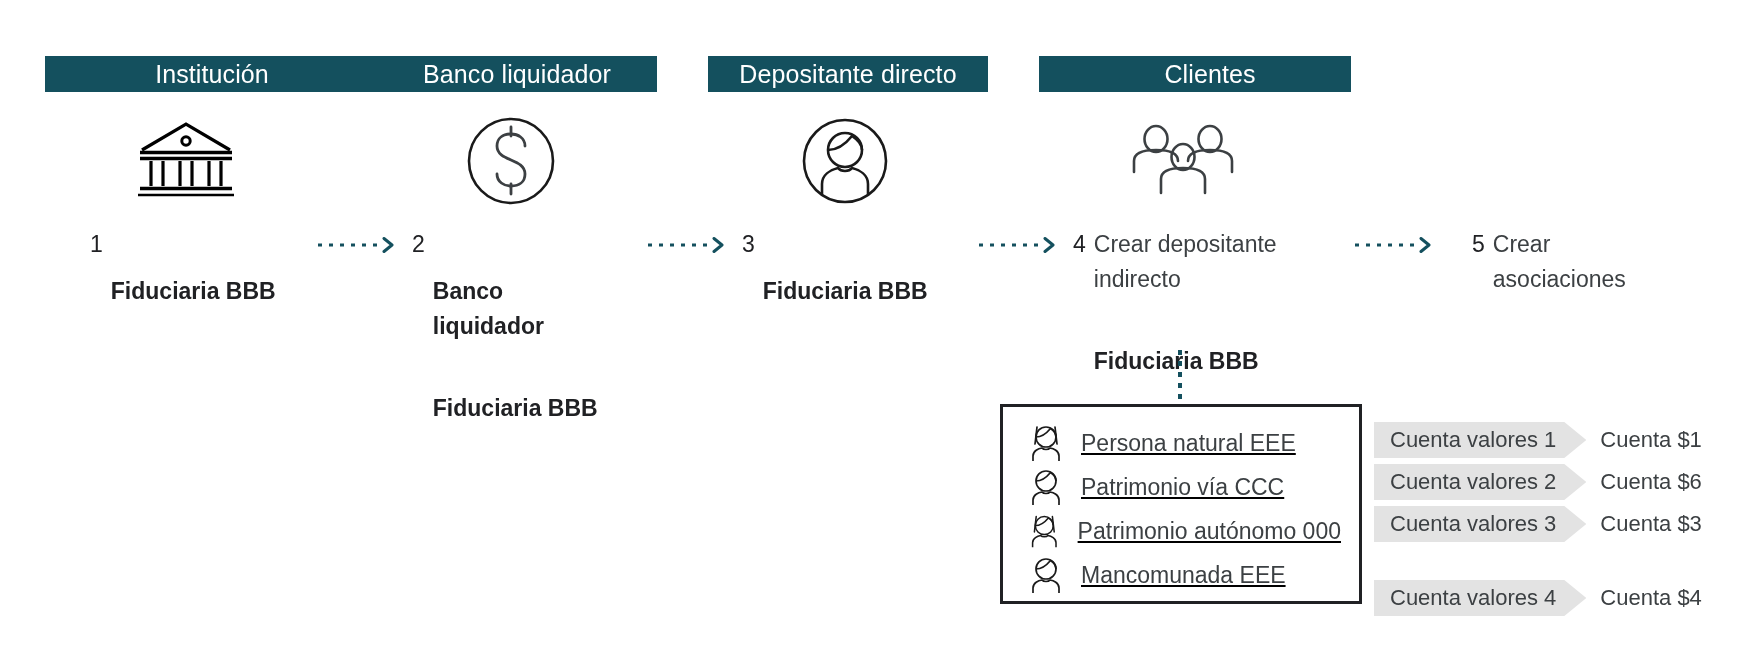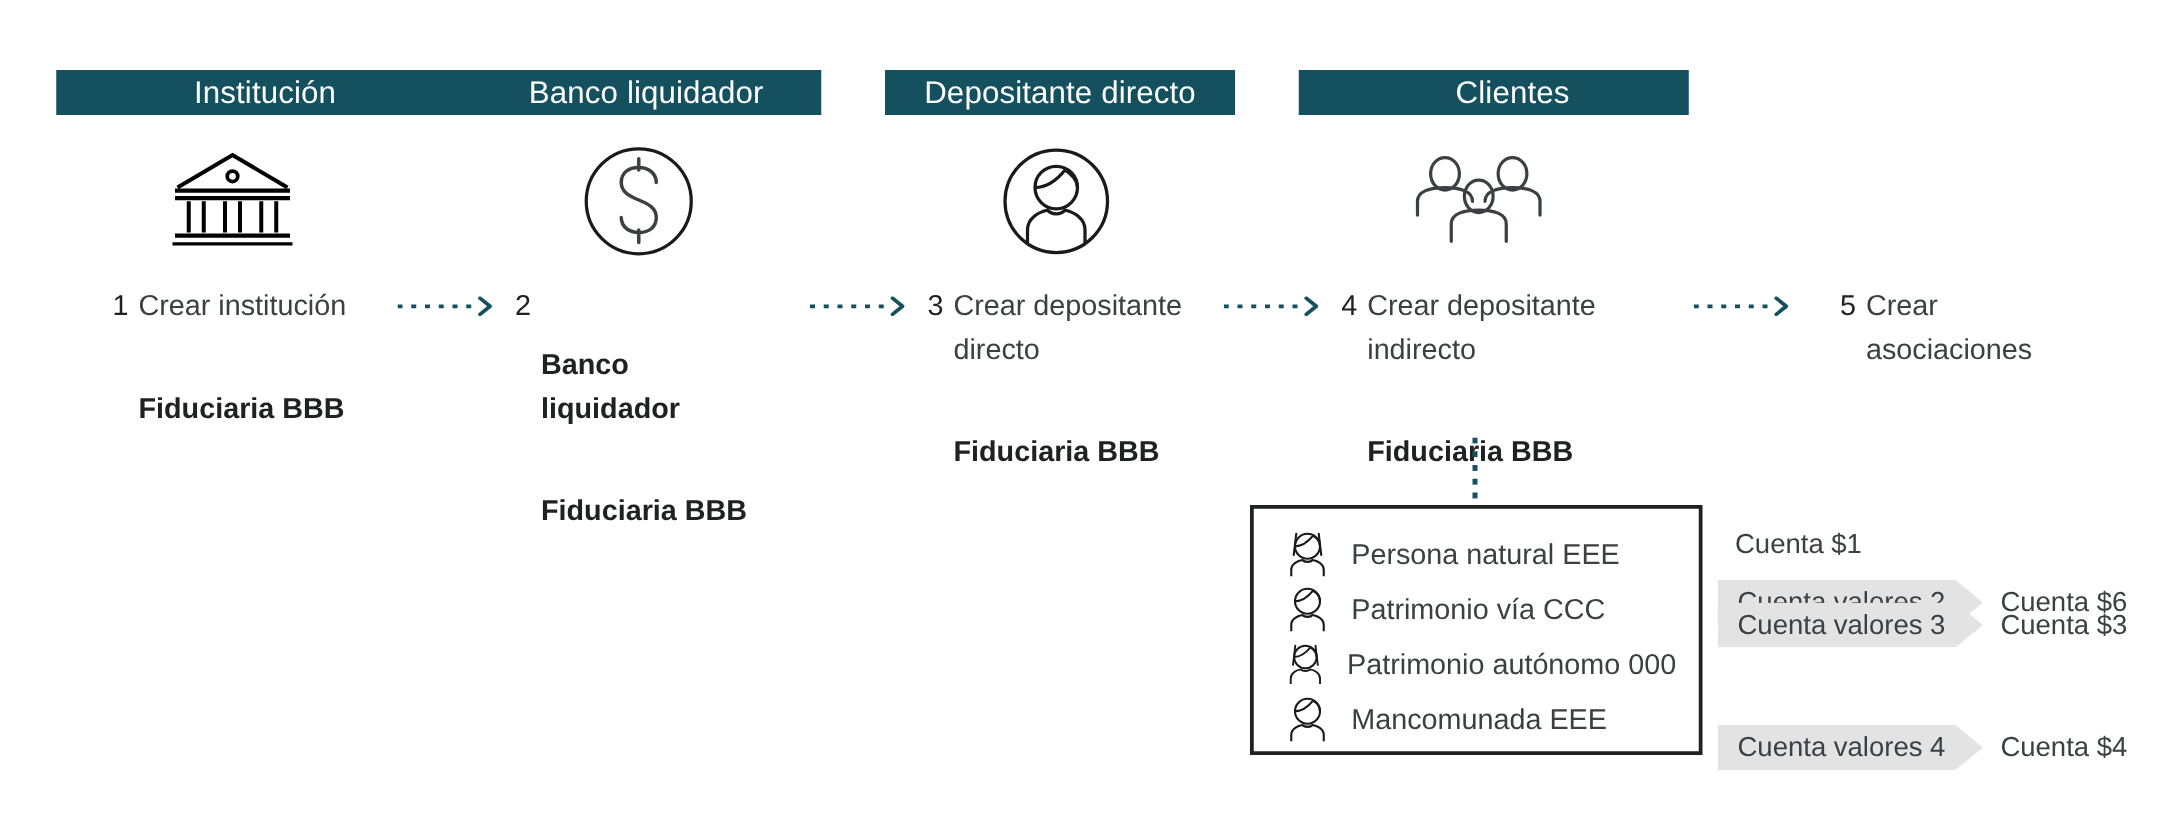--- a/index.html
+++ b/index.html
@@ -221,37 +221,35 @@
 <div class="arrow" style="left:1355px; top:237px; width:85px;">
   <svg width="85" height="16" viewBox="0 0 85 16">
     <line x1="0" y1="8" x2="66" y2="8" stroke="#14505E" stroke-width="3" stroke-dasharray="4 7" stroke-linecap="butt"></line>
     <polyline points="66,1.5 74,8 66,14.5" fill="none" stroke="#14505E" stroke-width="3" stroke-linecap="round" stroke-linejoin="round"></polyline>
   </svg>
 </div>
 
 <div class="step" style="left:90px; top:227px; width:210px;">
   <span class="step-num">1</span>
   <span class="step-body">
-    <span class="step-title">Crear institución</span>
     <span class="step-sub">Fiduciaria BBB</span>
   </span>
 </div>
 
 <div class="step" style="left:412px; top:227px; width:200px;">
   <span class="step-num">2</span>
   <span class="step-body">
     <span class="step-sub">Banco liquidador</span>
     <span class="step-sub">Fiduciaria BBB</span>
   </span>
 </div>
 
 <div class="step" style="left:742px; top:227px; width:210px;">
   <span class="step-num">3</span>
   <span class="step-body">
-    <span class="step-title">Crear depositante directo</span>
     <span class="step-sub">Fiduciaria BBB</span>
   </span>
 </div>
 
 <div class="step" style="left:1073px; top:227px; width:210px;">
   <span class="step-num">4</span>
   <span class="step-body">
     <span class="step-title">Crear depositante indirecto</span>
     <span class="step-sub">Fiduciaria BBB</span>
   </span>
@@ -259,21 +257,21 @@
 
 <div class="step" style="left:1472px; top:227px; width:180px;">
   <span class="step-num">5</span>
   <span class="step-body">
     <span class="step-title">Crear asociaciones</span>
   </span>
 </div>
 
 <div class="v-connector" style="left:1178px; top:350px; height:55px;"></div>
 
-<div class="clients-box" style="left:1000px; top:404px; width:362px; height:200px;">
+<div class="clients-box" style="left:1000px; top:404px; width:362px; height:200px;text-decoration:underline;">
 
   <div class="client-row">
     <svg width="34" height="38" viewBox="0 0 34 38">
       <circle cx="17" cy="13" r="10" fill="none" stroke="#1a1a1a" stroke-width="1.7"></circle>
       <path d="M7 13 C12 13 17 10 21.5 4.5 C25.5 7 27 10 27 13" fill="none" stroke="#1a1a1a" stroke-width="1.7"></path>
       <path d="M8 3 L6 20 M26 3 L28 20" fill="none" stroke="#1a1a1a" stroke-width="1.7" stroke-linecap="round"></path>
       <path d="M4 37 L4 32 C4 27 9.5 24.5 13 24 C14.5 26 19.5 26 21 24 C24.5 24.5 30 27 30 32 L30 37" fill="none" stroke="#1a1a1a" stroke-width="1.7" stroke-linejoin="round"></path>
     </svg>
     <span class="client-label">Persona natural EEE</span>
   </div>
@@ -301,26 +299,27 @@
     <svg width="34" height="38" viewBox="0 0 34 38">
       <circle cx="17" cy="13" r="10" fill="none" stroke="#1a1a1a" stroke-width="1.7"></circle>
       <path d="M7 13 C12 13 17 10 21.5 4.5 C25.5 7 27 10 27 13" fill="none" stroke="#1a1a1a" stroke-width="1.7"></path>
       <path d="M4 37 L4 32 C4 27 9.5 24.5 13 24 C14.5 26 19.5 26 21 24 C24.5 24.5 30 27 30 32 L30 37" fill="none" stroke="#1a1a1a" stroke-width="1.7" stroke-linejoin="round"></path>
     </svg>
     <span class="client-label">Mancomunada EEE</span>
   </div>
 </div>
 
 <div class="acct-row" style="left:1374px; top:422px;">
+  <span class="chevron-tag">Cuenta valores 1</span>
   <span class="acct-plain">Cuenta $1</span>
 </div>
 <div class="acct-row" style="left:1374px; top:464px;">
   <span class="chevron-tag">Cuenta valores 2</span>
   <span class="acct-plain">Cuenta $6</span>
 </div>
-<div class="acct-row" style="left:1374px; top:482px;justify-content:center;">
+<div class="acct-row" style="left:1374px; top:506px;justify-content:center;">
   <span class="chevron-tag">Cuenta valores 3</span>
   <span class="acct-plain">Cuenta $3</span>
 </div>
 <div class="acct-row" style="left:1374px; top:548px;margin-top:32px;">
   <span class="chevron-tag">Cuenta valores 4</span>
   <span class="acct-plain">Cuenta $4</span>
 </div>
 
 </body></html>

